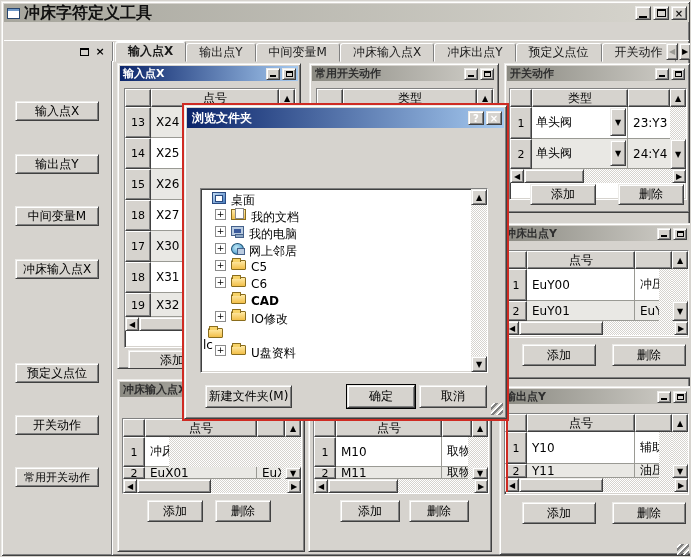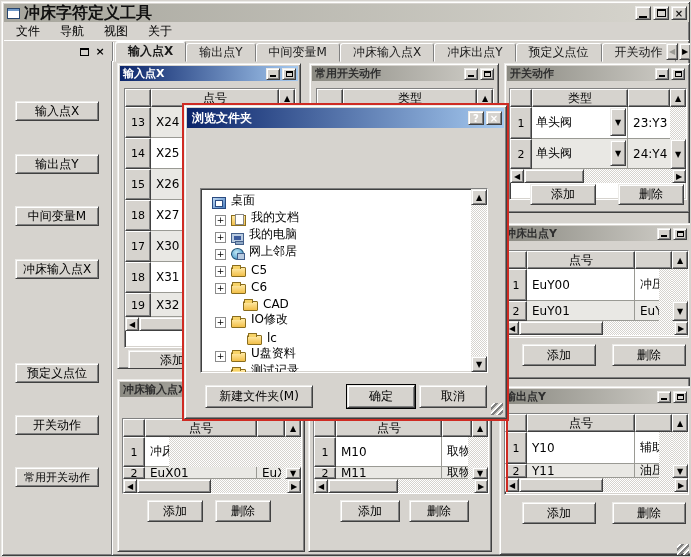--- a/index.html
+++ b/index.html
@@ -55,21 +55,21 @@
            display:flex; align-items:center; padding-left:5px; font-size:12px; overflow:hidden; white-space:nowrap; }
   .cell.alt { background:#e9e8e4; }
   .trow { display:flex; overflow:hidden; }
   .sbtn { display:flex; align-items:center; justify-content:center; font-size:8px; color:#000; }
 
   .win { overflow:hidden; }
   .grip { background:repeating-linear-gradient(135deg, transparent 0 2px, #fff 2px 3px, #808080 3px 5px); }
   .red-border { border:2px solid #cf2b23; }
 
   
-  .titem { display:flex; align-items:flex-end; height:17px; font-size:12px; white-space:nowrap; }
+  .titem { display:flex; align-items:flex-start; height:17px; font-size:12px; white-space:nowrap; }
   .expbox { width:11px; height:11px; background:#fff; border:1px solid #8c8c8c; flex:0 0 auto;
             display:flex; align-items:center; justify-content:center; font:9px/9px "DejaVu Sans",sans-serif; color:#000; }
   .expspace { width:11px; flex:0 0 auto; }
   .ticon { flex:0 0 auto; margin:0 5px 0 5px; position:relative; }
   .i-folder { width:15px; height:10px; background:linear-gradient(#ffeaa6,#f2bf49); border:1px solid #8a6d1d; border-radius:1px; }
   .i-folder::before { content:""; position:absolute; top:-3px; left:0; width:7px; height:3px;
                       background:#f7d368; border:1px solid #8a6d1d; border-bottom:none; border-radius:1px 1px 0 0; }
   .i-desk { width:14px; height:12px; background:linear-gradient(135deg,#bfd9f2,#4a7ebf); border:1px solid #2a4a80; }
   .i-desk::before { content:""; position:absolute; left:2px; top:2px; width:6px; height:5px; background:#fff; border:1px solid #2a4a80; }
   .i-docs { width:15px; height:11px; background:linear-gradient(#ffeaa6,#f2bf49); border:1px solid #8a6d1d; }
@@ -94,26 +94,20 @@
       <span class="cap out">
           <span class="g-min"></span>
         </span>
       <span class="cap out">
           <span class="g-max"></span>
         </span>
       <span class="cap out">×</span>
     </span>
   </div>
 
-  <div class="abs" style="left:3px;top:21px;width:685px;height:18px;display:flex;align-items:center;padding-left:2px;">
-    <span class="menu-item">文件</span>
-    <span class="menu-item">导航</span>
-    <span class="menu-item">视图</span>
-    <span class="menu-item">关于</span>
-  </div>
 
   <div class="abs" style="left:3px;top:39px;width:685px;height:21px;border-top:1px solid #fff;">
     <span class="abs sbtn" style="left:73px;top:4px;width:14px;height:13px;">
         <span class="g-float"></span>
       </span>
     <span class="abs sbtn" style="left:89px;top:4px;width:14px;height:13px;font:bold 11px 'DejaVu Sans',sans-serif;">×</span>
     <span class="abs" style="left:108px;top:1px;width:2px;height:20px;border-left:1px solid #808080;border-right:1px solid #fff;"></span>
 
     <div class="abs" style="left:111px;top:0;width:574px;height:21px;display:flex;overflow:hidden;">
       <span class="tab active">输入点X</span>
@@ -460,52 +454,47 @@
           <div class="titem" style="padding-left:12px;">
             <span class="expbox">+</span>
             <span class="ticon i-folder"></span>
             <span>C5</span>
           </div>
           <div class="titem" style="padding-left:12px;">
             <span class="expbox">+</span>
             <span class="ticon i-folder"></span>
             <span>C6</span>
           </div>
-          <div class="titem" style="padding-left:24px;">
+          <div class="titem" style="padding-left:12px;font-weight:bold;">
             <span class="expspace"></span>
             <span class="ticon i-folder"></span>
             <span>CAD</span>
           </div>
           <div class="titem" style="padding-left:12px;">
             <span class="expbox">+</span>
             <span class="ticon i-folder"></span>
             <span>IO修改</span>
           </div>
-          <div class="titem" style="padding-left:28px;">
+          <div class="titem" style="padding-left:0;flex-direction:column;">
             <span class="expspace"></span>
             <span class="ticon i-folder"></span>
             <span>lc</span>
           </div>
           <div class="titem" style="padding-left:12px;">
             <span class="expbox">+</span>
             <span class="ticon i-folder"></span>
             <span>U盘资料</span>
           </div>
-          <div class="titem" style="padding-left:12px;">
-            <span class="expspace"></span>
-            <span class="ticon i-folder"></span>
-            <span>测试记录</span>
-          </div>
         </div>
         <div class="abs stip" style="right:0;top:0;width:16px;height:100%;">
           <span class="out sbtn" style="display:flex;width:16px;height:16px;">▲</span>
           <span class="out sbtn abs" style="bottom:0;display:flex;width:16px;height:16px;">▼</span>
         </div>
       </div>
 
-      <div class="abs out btn" style="left:20px;top:279px;width:108px;height:23px;">新建文件夹(M)</div>
+      <div class="abs out btn" style="left:20px;top:279px;width:87px;height:23px;">新建文件夹(M)</div>
       <div class="abs out btn" style="left:162px;top:279px;width:68px;height:23px;box-shadow: inset 1px 1px 0 #fff, inset -1px -1px 0 #808080, 0 0 0 1px #000;">确定</div>
       <div class="abs out btn" style="left:234px;top:279px;width:68px;height:23px;">取消</div>
       <div class="abs grip" style="right:3px;bottom:3px;width:12px;height:12px;"></div>
     </div>
   </div>
 
 </div>
 
 </body></html>

